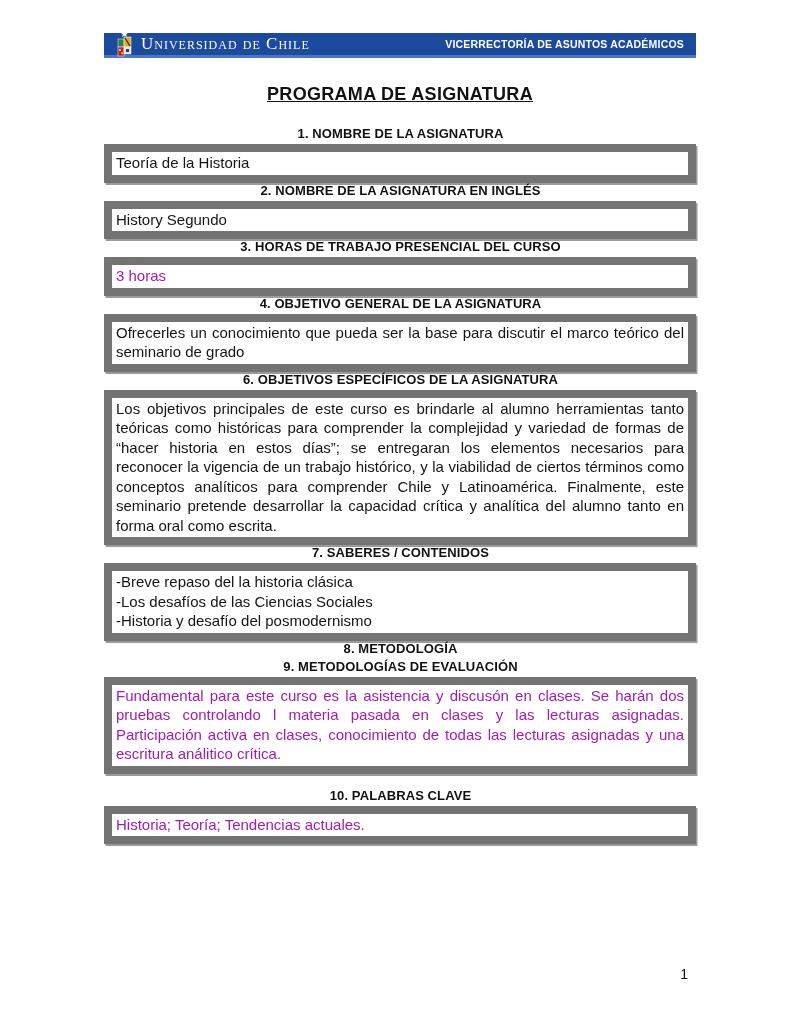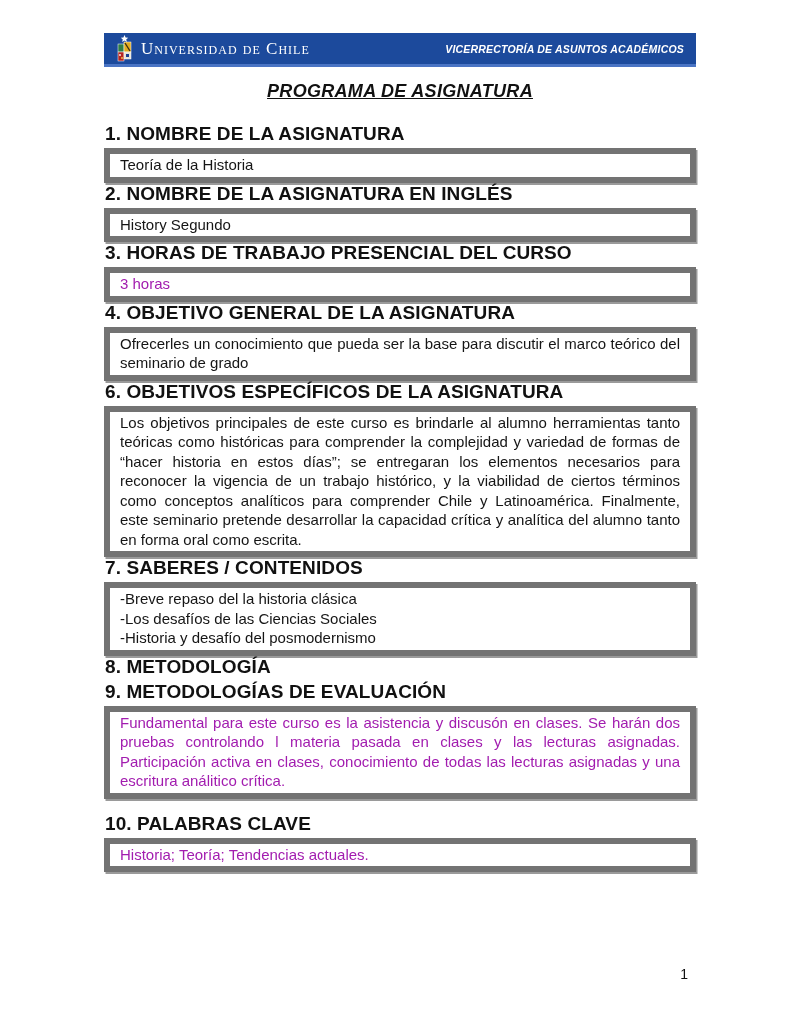--- a/index.html
+++ b/index.html
@@ -10,21 +10,21 @@
     color: #111;
     position: relative;
     overflow: hidden;
   }
   .page {
     margin: 0 104px;
     padding-top: 33px;
   }
   
   .topbar {
-    height: 34px;
+    height: 25px;
     background: #1c4a9c;
     border-bottom: 3px solid #4a74c4;
     display: flex;
     align-items: center;
     justify-content: space-between;
     padding: 0 12px 0 13px;
   }
   .brand { display: flex; align-items: center; gap: 9px; height: 100%; }
   .crest { display: block; margin-top: 1px; }
   .uni-name {
@@ -35,48 +35,47 @@
     letter-spacing: 1px;
     font-weight: 400;
     white-space: nowrap;
   }
   .office {
     color: #ffffff;
     font-size: 10.5px;
     font-weight: bold;
     letter-spacing: 0.2px;
     white-space: nowrap;
-    font-style: italic;
   }
   
   h1.doc-title {
-    margin: 14px 0 21px;
+    margin: 26px 0 21px;
     text-align: center;
     font-size: 18px;
     font-weight: bold;
     text-decoration: underline;
     letter-spacing: 0.3px;
-    font-style: italic;
   }
   
   section.sec { }
   section.sec:first-of-type { margin-top: 0; }
   section.sec:last-of-type { margin-top: 14px; }
   h2.sec-heading {
-    font-size: 19px;
+    font-size: 13px;
     font-weight: bold;
     margin: 0 0 3px 1px;
     letter-spacing: 0.1px;
     white-space: nowrap;
+    text-align: center;
   }
   .sec-box {
-    border: 6px solid #737373;
+    border: 8px solid #737373;
     box-shadow: 1.5px 2px 0 #9a9a9a;
     background: #ffffff;
-    padding: 1px 10px 2px;
+    padding: 1px 4px 2px;
     font-size: 15px;
     line-height: 19.5px;
     text-align: justify;
     white-space: pre-line;
     color: #151515;
   }
   .sec-box.muted { color: #a21caf; }
   
   .page-number {
     position: absolute;

